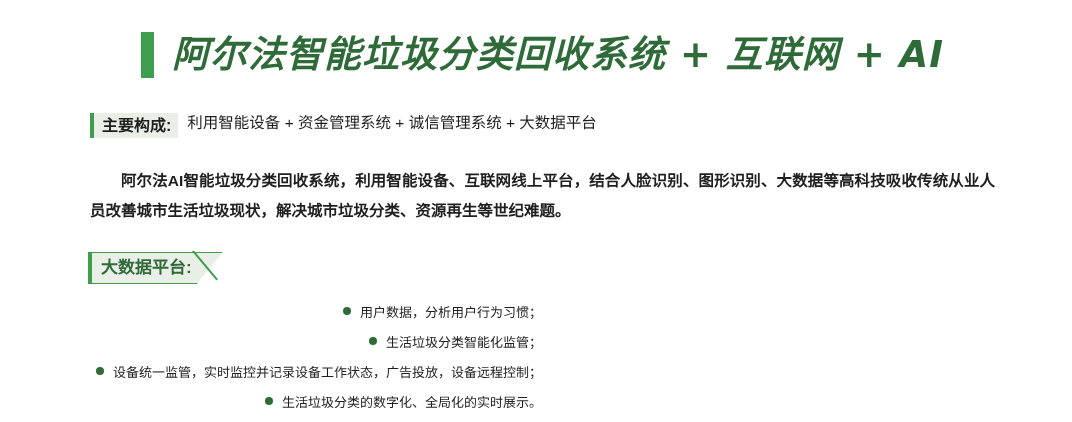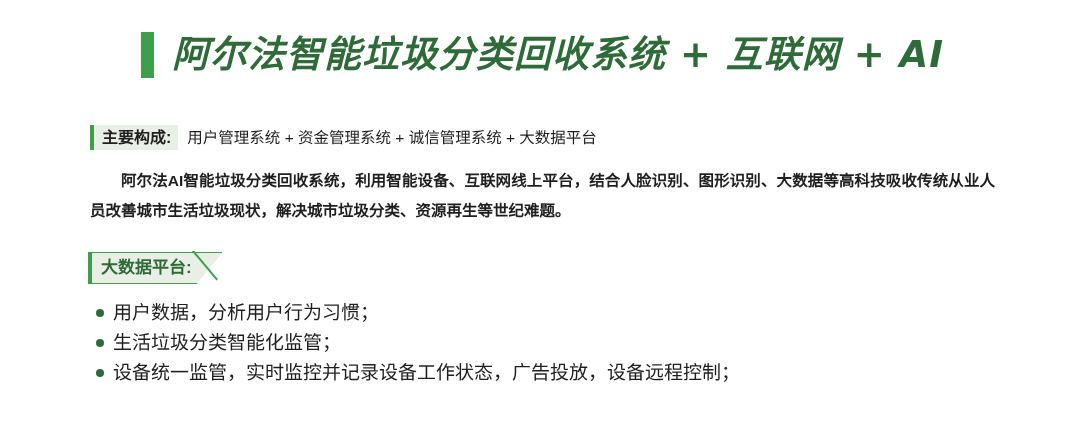--- a/index.html
+++ b/index.html
@@ -45,23 +45,23 @@
     letter-spacing: 1px;
     color: #2e6b38;
     white-space: nowrap;
     line-height: 46px;
   }
 
   
   .compose-row {
     position: absolute;
     left: 90px;
-    top: 125px;
+    top: 113px;
     display: flex;
-    align-items: center;
+    align-items: flex-start;
   }
   .compose-label {
     background: #e9efe6;
     border-left: 4px solid #3f9e4d;
     font-size: 16px;
     font-weight: bold;
     color: #1f1f1f;
     padding: 3px 7px 3px 8px;
     line-height: 19px;
     white-space: nowrap;
@@ -143,24 +143,25 @@
     position: absolute;
     left: 96px;
     top: 298px;
     list-style: none;
     margin: 0;
     padding: 0;
   }
   .bullets li {
     display: flex;
     align-items: baseline;
-    font-size: 19px;
+    font-size: 13px;
     line-height: 30px;
     color: #1f1f1f;
     margin-bottom: 0;
+    justify-content: flex-end;
   }
   .bullets li .dot {
     flex: 0 0 auto;
     width: 8px;
     height: 8px;
     border-radius: 50%;
     background: #2e6b38;
     margin-right: 9px;
     position: relative;
     top: -2px;
@@ -174,21 +175,21 @@
 
 <div class="page">
 
   <div class="title-row">
     <div class="title-bar"></div>
     <div class="title-text">阿尔法智能垃圾分类回收系统 + 互联网 + AI</div>
   </div>
 
   <div class="compose-row">
     <div class="compose-label">主要构成:</div>
-    <div class="compose-value">用户管理系统 + 资金管理系统 + 诚信管理系统 + 大数据平台</div>
+    <div class="compose-value">利用智能设备 + 资金管理系统 + 诚信管理系统 + 大数据平台</div>
   </div>
 
   <p class="intro">阿尔法AI智能垃圾分类回收系统，利用智能设备、互联网线上平台，结合人脸识别、图形识别、大数据等高科技吸收传统从业人员改善城市生活垃圾现状，解决城市垃圾分类、资源再生等世纪难题。</p>
 
   <div class="bigdata-head">
     <span class="tag">
       <span>大数据平台:</span>
       <span class="notch"></span>
       <span class="notch-line"></span>
     </span>
@@ -200,15 +201,19 @@
       <span class="txt">用户数据，分析用户行为习惯；</span>
     </li>
     <li>
       <span class="dot"></span>
       <span class="txt">生活垃圾分类智能化监管；</span>
     </li>
     <li>
       <span class="dot"></span>
       <span class="txt">设备统一监管，实时监控并记录设备工作状态，广告投放，设备远程控制；</span>
     </li>
+    <li>
+      <span class="dot"></span>
+      <span class="txt">生活垃圾分类的数字化、全局化的实时展示。</span>
+    </li>
   </ul>
 
 </div>
 
 </body></html>

